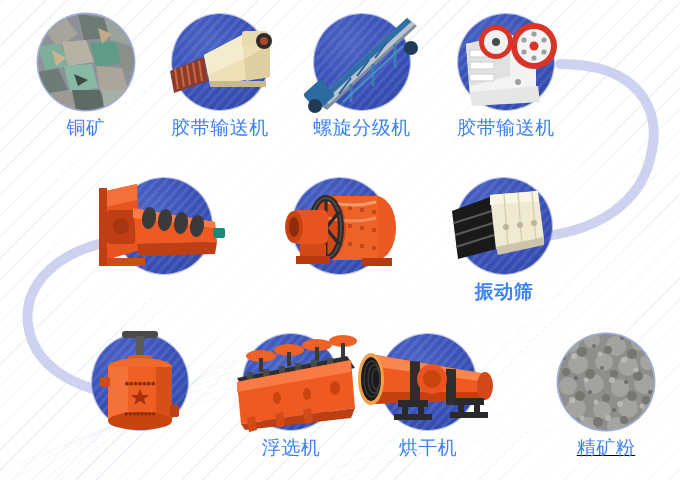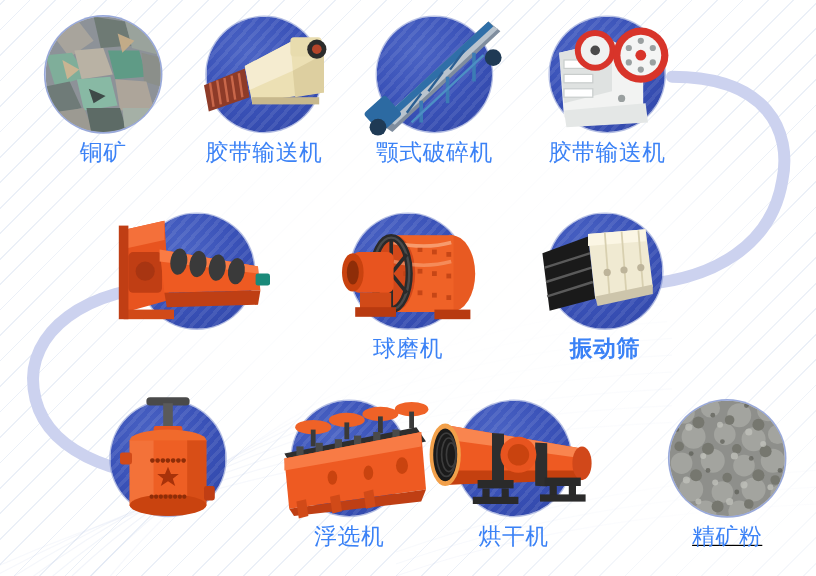--- a/index.html
+++ b/index.html
@@ -270,21 +270,21 @@
         <circle cx="16" cy="100" r="7" fill="#1f3a55"></circle>
         <circle cx="112" cy="42" r="7" fill="#1f3a55"></circle>
         <g stroke="#3c7cb5" stroke-width="3" fill="none">
           <line x1="52" y1="78" x2="52" y2="96"></line>
           <line x1="74" y1="58" x2="74" y2="80"></line>
           <line x1="96" y1="38" x2="96" y2="62"></line>
         </g>
         <line x1="44" y1="96" x2="104" y2="40" stroke="#4d8fc4" stroke-width="2"></line>
       </svg>
     </div>
-    <div class="label">颚式破碎机</div>
+    <div class="label">螺旋分级机</div>
   </div>
 
   <div class="node r1" style="left: 440px;">
     <div class="disc-wrap">
       <div class="halo"></div>
       <div class="disc blue"></div>
       <svg class="machine" width="116" height="100" viewBox="0 0 116 100">
         <polygon points="18,32 62,22 88,34 88,78 22,86" fill="#f2f3f2"></polygon>
         <polygon points="18,32 62,22 62,64 22,74" fill="#dfe2e1"></polygon>
         <g fill="#ffffff" stroke="#c9cdcc" stroke-width="1">
@@ -370,21 +370,20 @@
           <line x1="37" y1="70" x2="63" y2="38"></line>
         </g>
         <rect x="18" y="36" width="34" height="34" rx="5" fill="#e8541f"></rect>
         <ellipse cx="18" cy="53" rx="9" ry="16" fill="#c9420f"></ellipse>
         <ellipse cx="18" cy="53" rx="5" ry="10" fill="#8e2d08"></ellipse>
         <rect x="24" y="70" width="26" height="14" fill="#d14a18"></rect>
         <rect x="20" y="82" width="34" height="8" fill="#b83a10"></rect>
         <rect x="86" y="84" width="30" height="8" fill="#b83a10"></rect>
       </svg>
     </div>
-    <div class="label">球磨机</div>
   </div>
 
   <div class="node r2" style="left: 438px; font-weight: bold;">
     <div class="disc-wrap">
       <div class="halo"></div>
       <div class="disc blue"></div>
       <svg class="machine" width="116" height="86" viewBox="0 0 116 86">
         <polygon points="6,28 44,14 50,66 12,76" fill="#1a1a1a"></polygon>
         <g stroke="#5a5a5a" stroke-width="2">
           <line x1="8" y1="40" x2="46" y2="28"></line>

